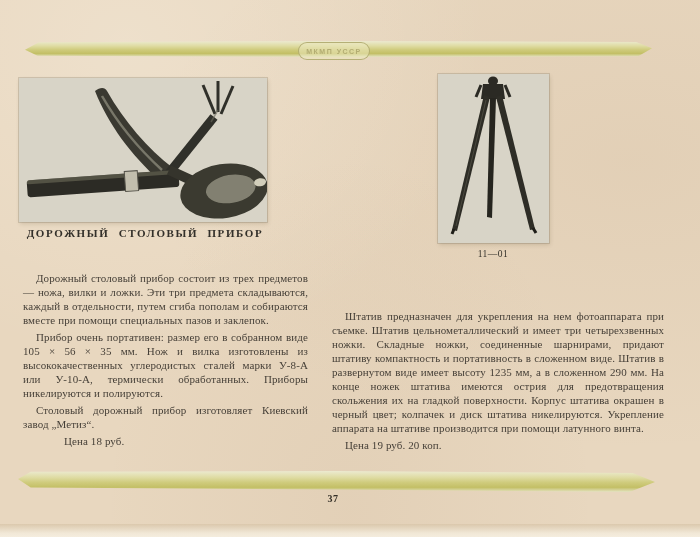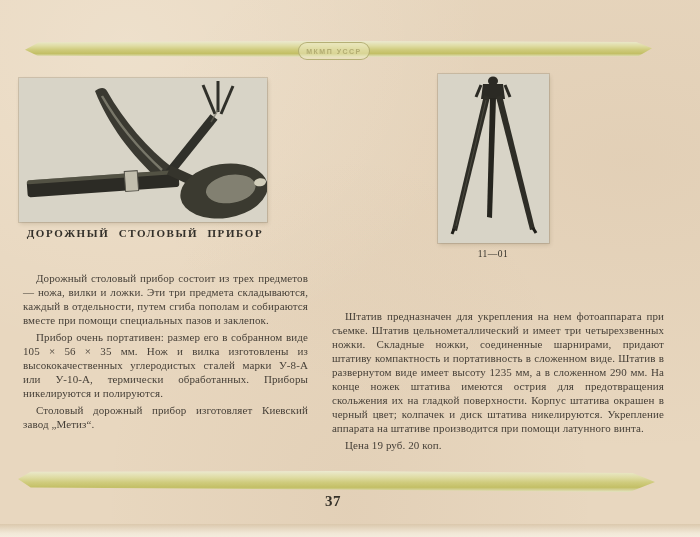--- a/index.html
+++ b/index.html
@@ -45,21 +45,21 @@
   
   .col{position:absolute;font-size:11px;line-height:14px;text-align:justify;
        letter-spacing:.1px;color:#453f37;}
   .col p{margin:0 0 3px 0;text-indent:13px;}
   .col-left{left:23px;top:271px;width:285px;}
   .col-right{left:332px;top:309px;width:332px;}
   .price{margin-top:9px;text-indent:0;}
   .col-left .price{padding-left:28px;}
 
   .page-number{position:absolute;left:0;top:493px;width:666px;text-align:center;
-       font-weight:bold;font-size:15px;color:#343028;letter-spacing:.5px;}
+       font-weight:bold;font-size:10px;color:#343028;letter-spacing:.5px;}
 </style>
 </head>
 <body>
 
 <div class="page">
 
   <div class="rule rule-top"></div>
   <div class="badge">
     <span>МКМП УССР</span>
   </div>
@@ -92,20 +92,21 @@
   </figure>
 
   <div class="caption caption-left">
     <div class="title">ДОРОЖНЫЙ СТОЛОВЫЙ ПРИБОР</div>
   </div>
 
   <div class="col col-left">
     <p>Дорожный столовый прибор состоит из трех предметов — ножа, вилки и ложки. Эти три предмета складываются, каждый в отдельности, путем сгиба пополам и собираются вместе при помощи специальных пазов и заклепок.</p>
     <p>Прибор очень портативен: размер его в собранном виде 105 × 56 × 35 мм. Нож и вилка изготовлены из высококачественных углеродистых сталей марки У-8-А или У-10-А, термически обработанных. Приборы никелируются и полируются.</p>
     <p>Столовый дорожный прибор изготовляет Киевский завод „Метиз“.</p>
+    <p class="price">Цена 18 руб.</p>
   </div>
 
   <figure class="photo photo-tripod" style="margin:0">
     <svg viewBox="0 0 111 169">
       <ellipse cx="55" cy="7" rx="5" ry="4.5" fill="#2b2a24"></ellipse>
       <path d="M45,10 L65,10 L67,25 L43,25 Z" fill="#2b2a24"></path>
       <path d="M43,11 L38,23" stroke="#2b2a24" stroke-width="3"></path>
       <path d="M67,11 L72,23" stroke="#2b2a24" stroke-width="3"></path>
       <polygon points="46,21 14,156 19,157 52,23" fill="#2e2d26"></polygon>
       <polygon points="64,21 97,155 92,156 58,23" fill="#2e2d26"></polygon>

